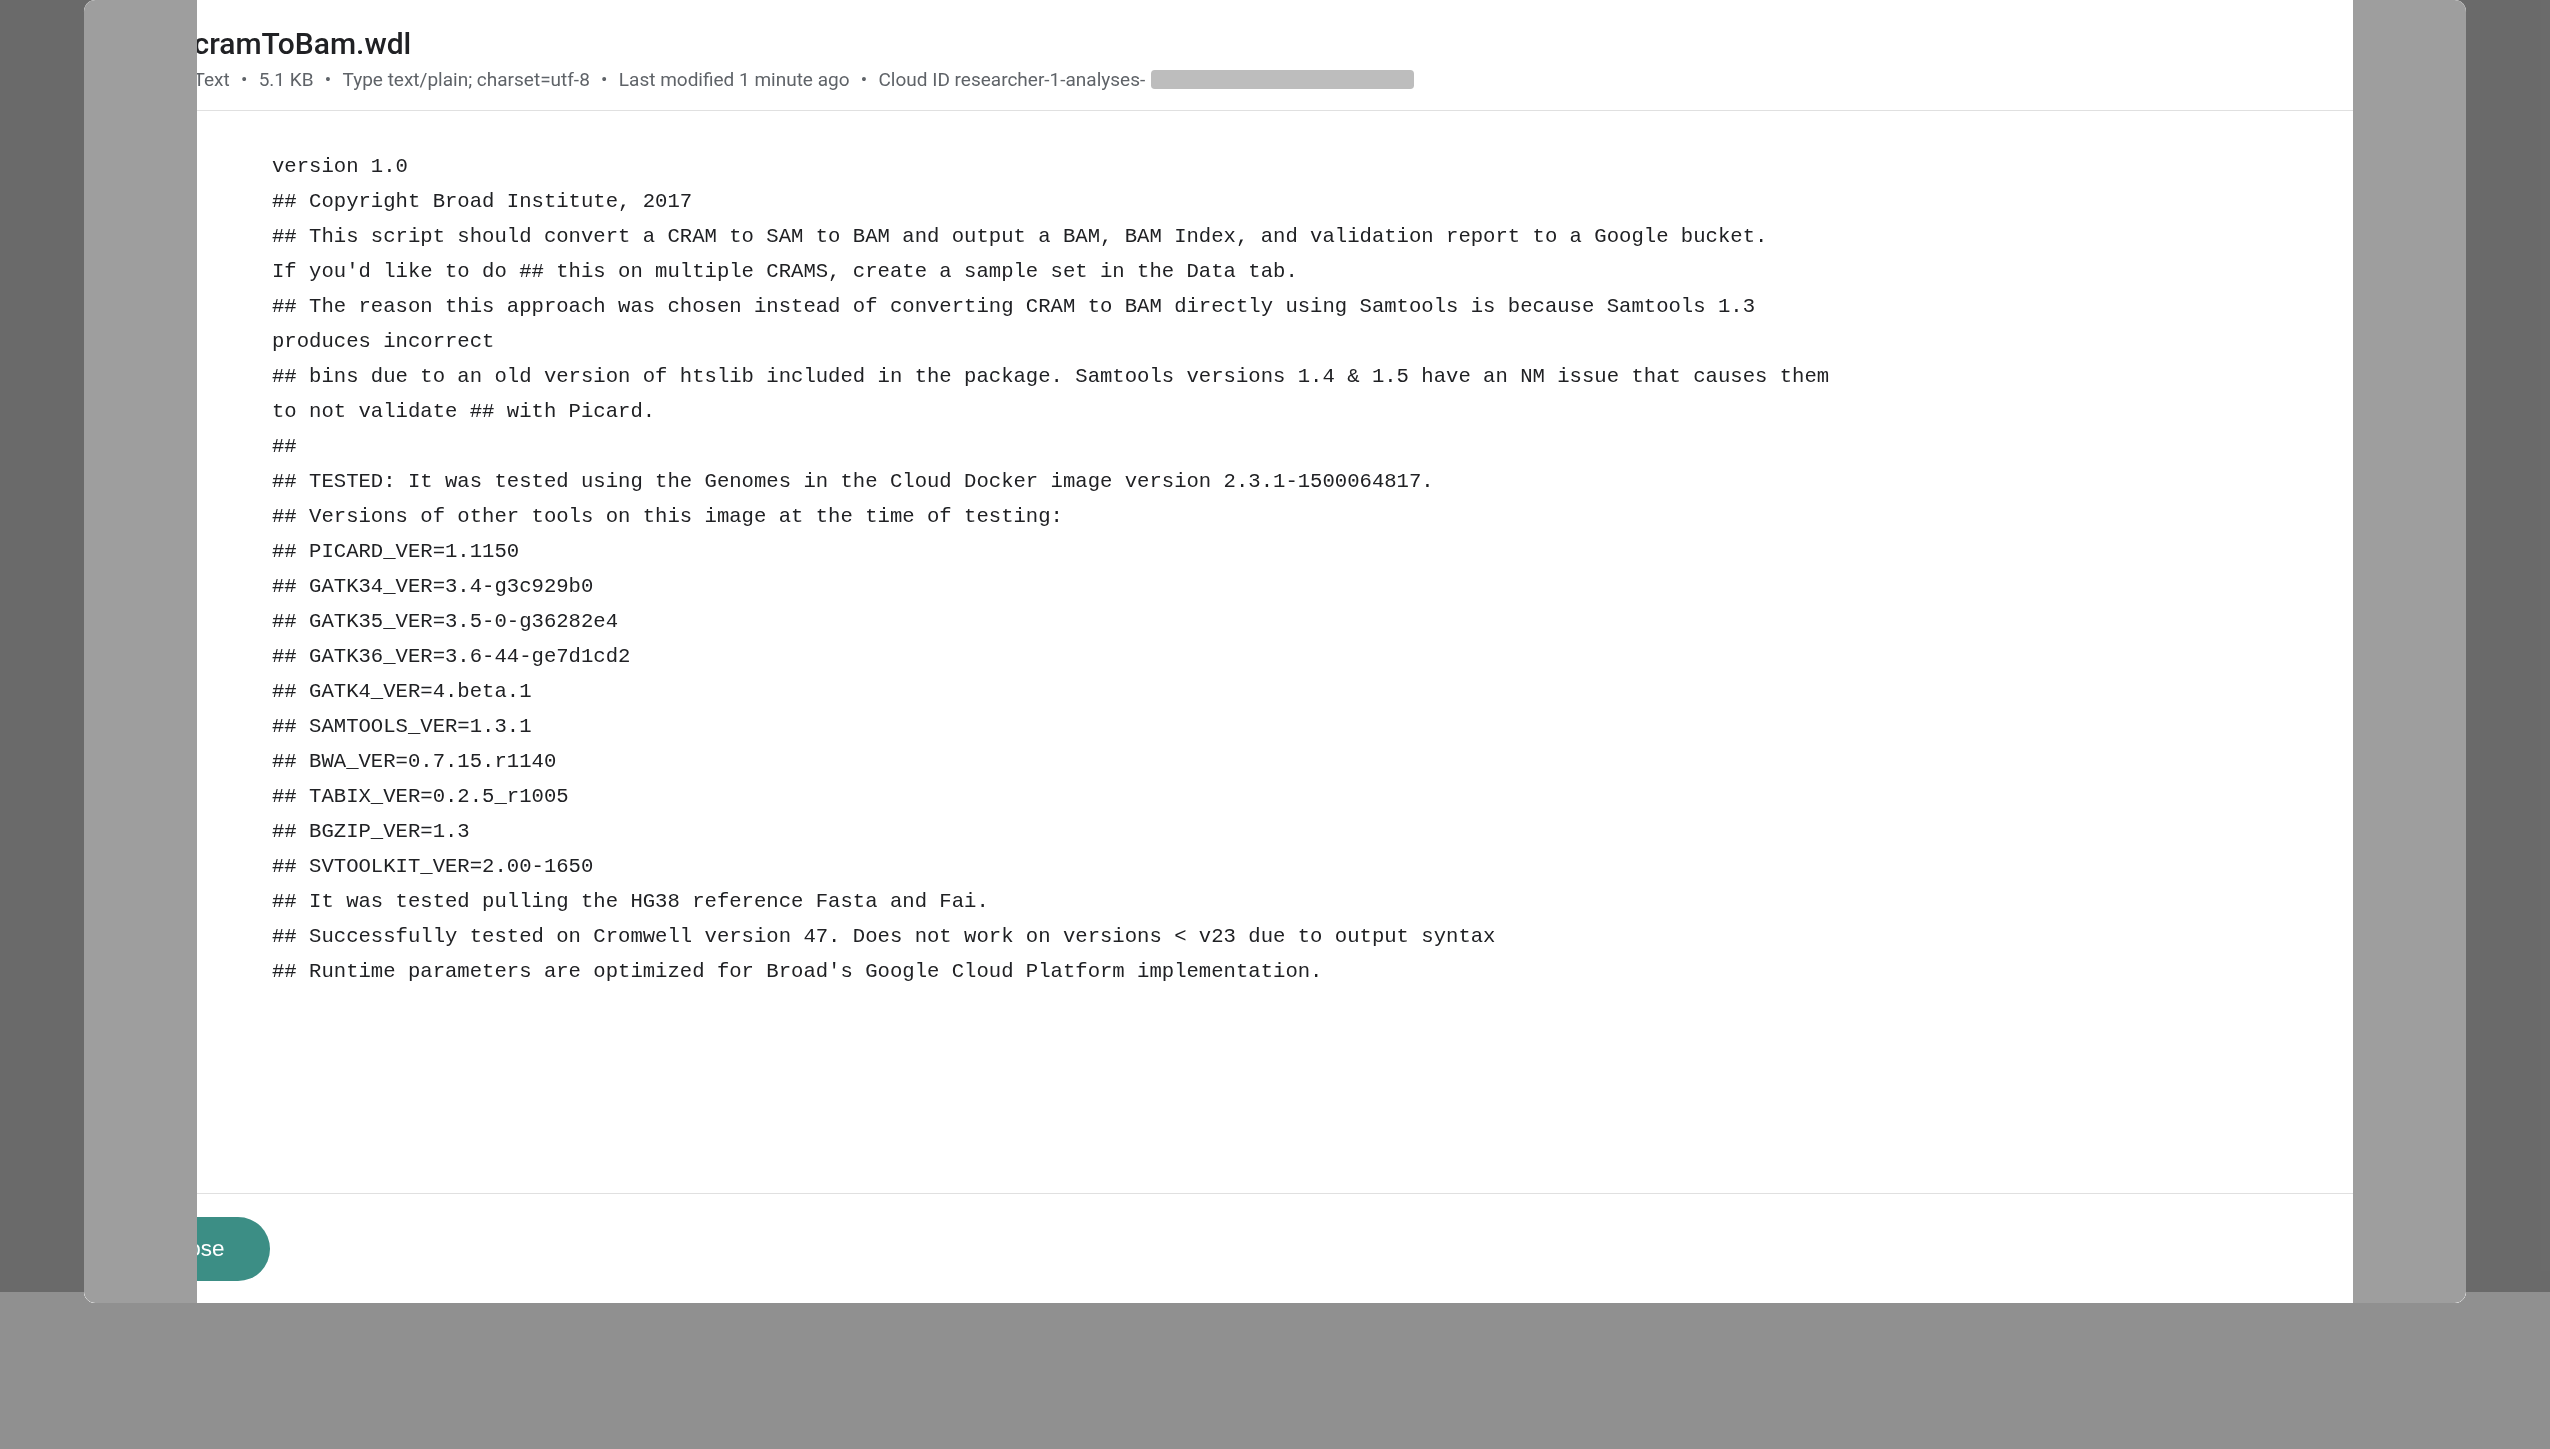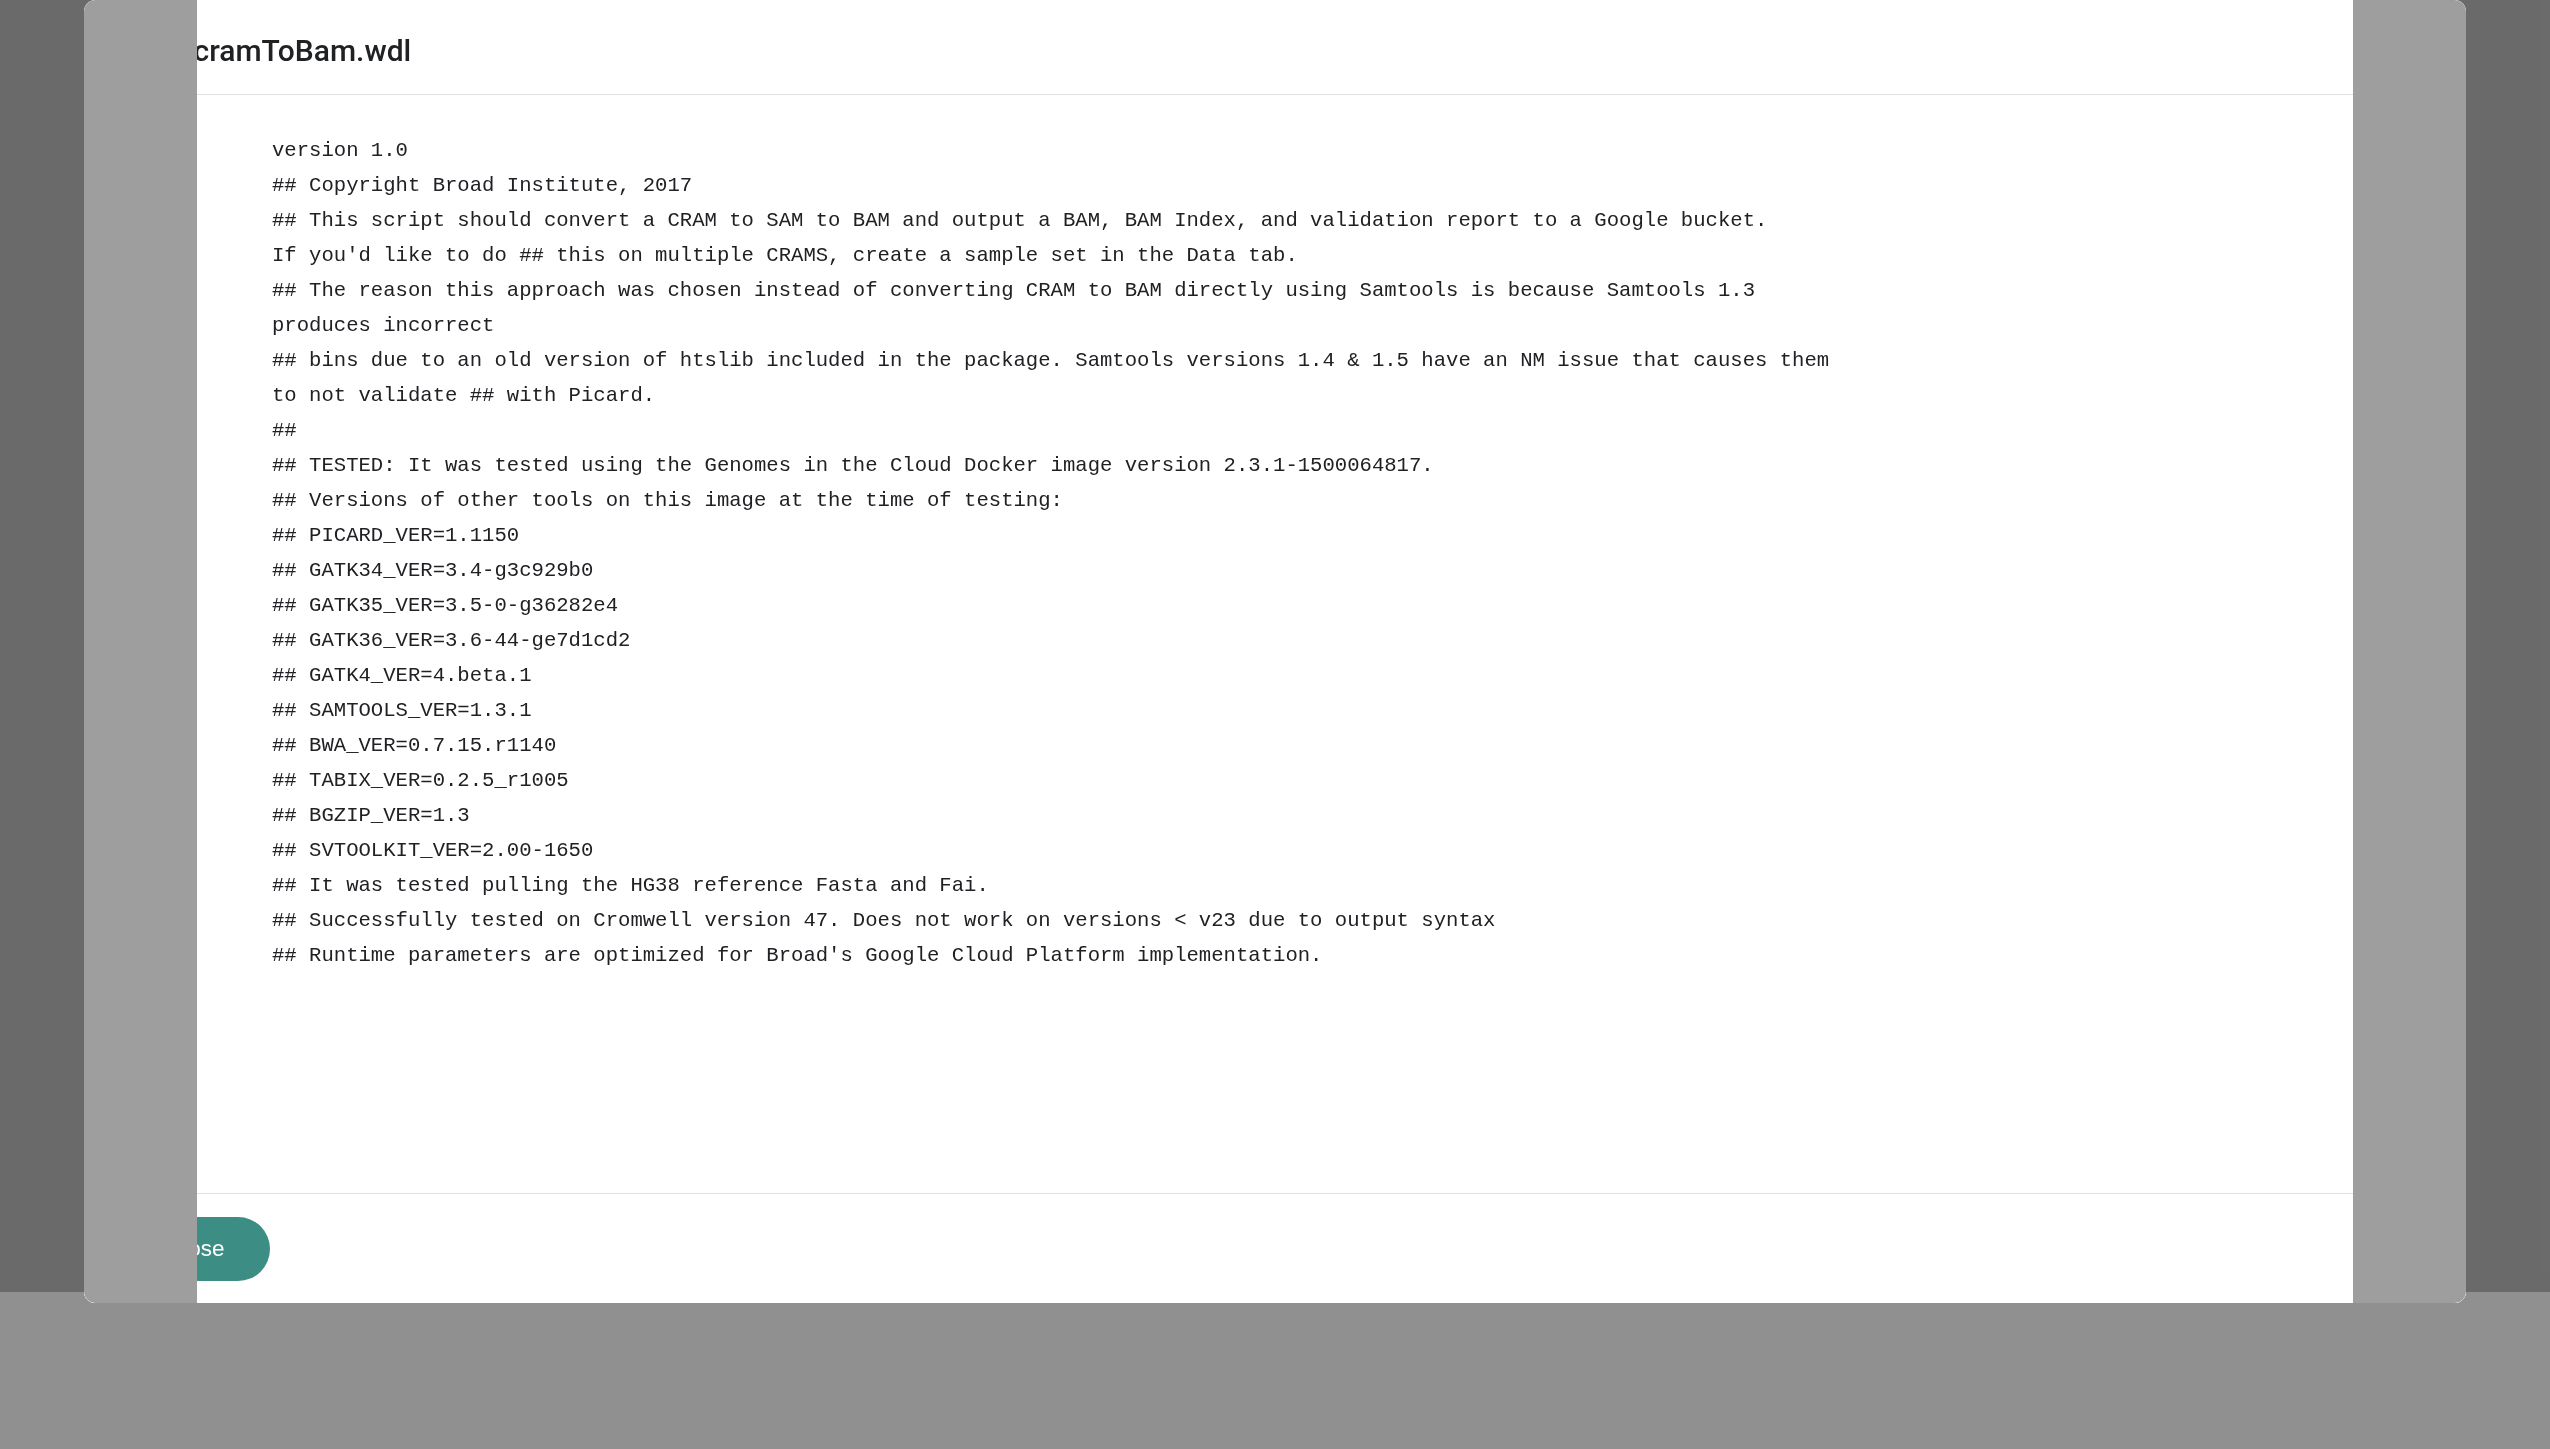--- a/index.html
+++ b/index.html
@@ -213,20 +213,30 @@
     <div class="modal-header">
       <button class="close-icon-btn" title="Close">
         <svg viewBox="0 0 24 24" fill="none" stroke="currentColor" stroke-width="2" stroke-linecap="round" stroke-linejoin="round">
           <line x1="18" y1="6" x2="6" y2="18"></line>
           <line x1="6" y1="6" x2="18" y2="18"></line>
         </svg>
       </button>
 
       <div class="header-title-section">
         <div class="file-title">cramToBam.wdl</div>
+        <div class="file-meta">
+          <span class="file-meta-item">Text</span>
+          <span class="file-meta-item">5.1 KB</span>
+          <span class="file-meta-item">Type text/plain; charset=utf-8</span>
+          <span class="file-meta-item">Last modified 1 minute ago</span>
+          <span class="file-meta-item">
+            <span>Cloud ID researcher-1-analyses-</span>
+              <span class="cloud-id-blur"></span>
+          </span>
+        </div>
       </div>
 
     </div>
 
     <div class="modal-body">
       <div class="file-content" id="file-content-area">version 1.0
 ## Copyright Broad Institute, 2017
 ## This script should convert a CRAM to SAM to BAM and output a BAM, BAM Index, and validation report to a Google bucket.
 If you'd like to do ## this on multiple CRAMS, create a sample set in the Data tab.
 ## The reason this approach was chosen instead of converting CRAM to BAM directly using Samtools is because Samtools 1.3

